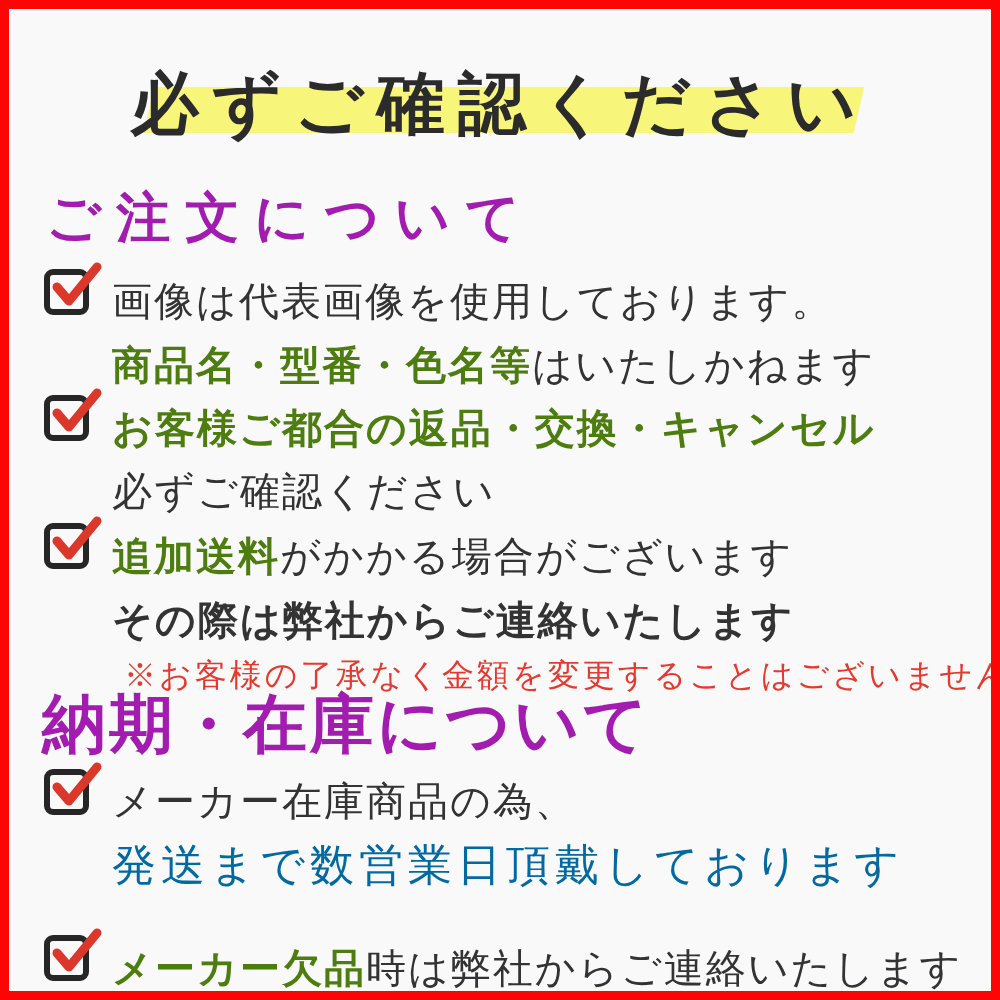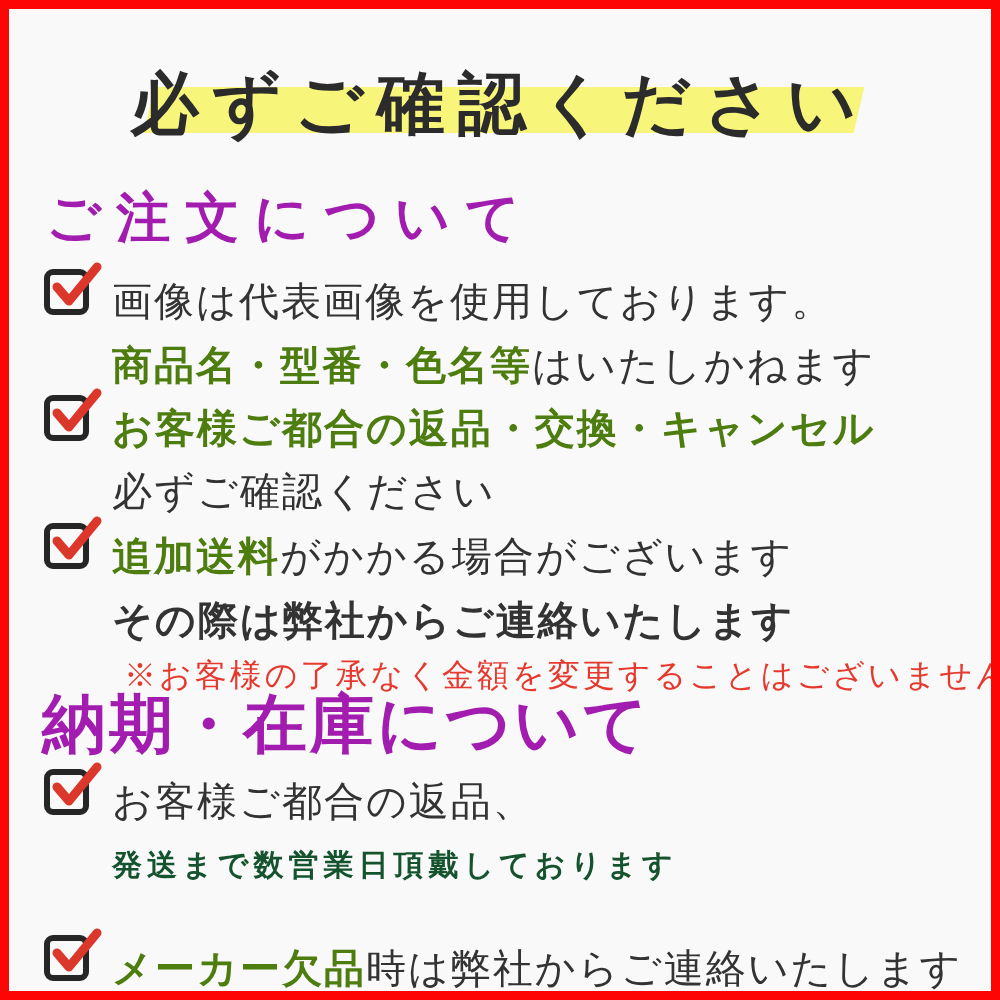--- a/index.html
+++ b/index.html
@@ -105,24 +105,24 @@
   .lines p.note {
     font-size: 32px;
     letter-spacing: 3px;
     line-height: 32px;
     color: #e6392e;
     font-weight: 500;
     margin-top: 12px;
     padding-left: 12px;
   }
   .lines p.big-red {
-    font-size: 30px;
+    font-size: 44px;
     letter-spacing: 5px;
-    font-weight: bold;
-    color: #14532d;
+    font-weight: normal;
+    color: #0369a1;
   }
   
   #item1 { top: 262px; }
   #item2 { top: 388px; justify-content: flex-end; }
   #item3 { top: 516px; }
   #item4 { top: 762px; }
   #item5 { top: 928px; }
 </style>
 </head>
 <body>
@@ -175,21 +175,21 @@
 
 <h2 class="sec sec-delivery">納期・在庫について</h2>
 
 <div class="item" id="item4">
   <span class="cb">
     <svg viewBox="0 0 56 52">
       <path d="M10 28 L22 42 L50 8" fill="none" stroke="#dc372b" stroke-width="9" stroke-linecap="round" stroke-linejoin="round"></path>
     </svg>
   </span>
   <div class="lines">
-    <p><span>お客様ご都合の返品、</span></p>
+    <p><span>メーカー在庫商品の為、</span></p>
     <p class="big-red"><span>発送まで数営業日頂戴しております</span></p>
   </div>
 </div>
 
 <div class="item" id="item5">
   <span class="cb">
     <svg viewBox="0 0 56 52">
       <path d="M10 28 L22 42 L50 8" fill="none" stroke="#dc372b" stroke-width="9" stroke-linecap="round" stroke-linejoin="round"></path>
     </svg>
   </span>

